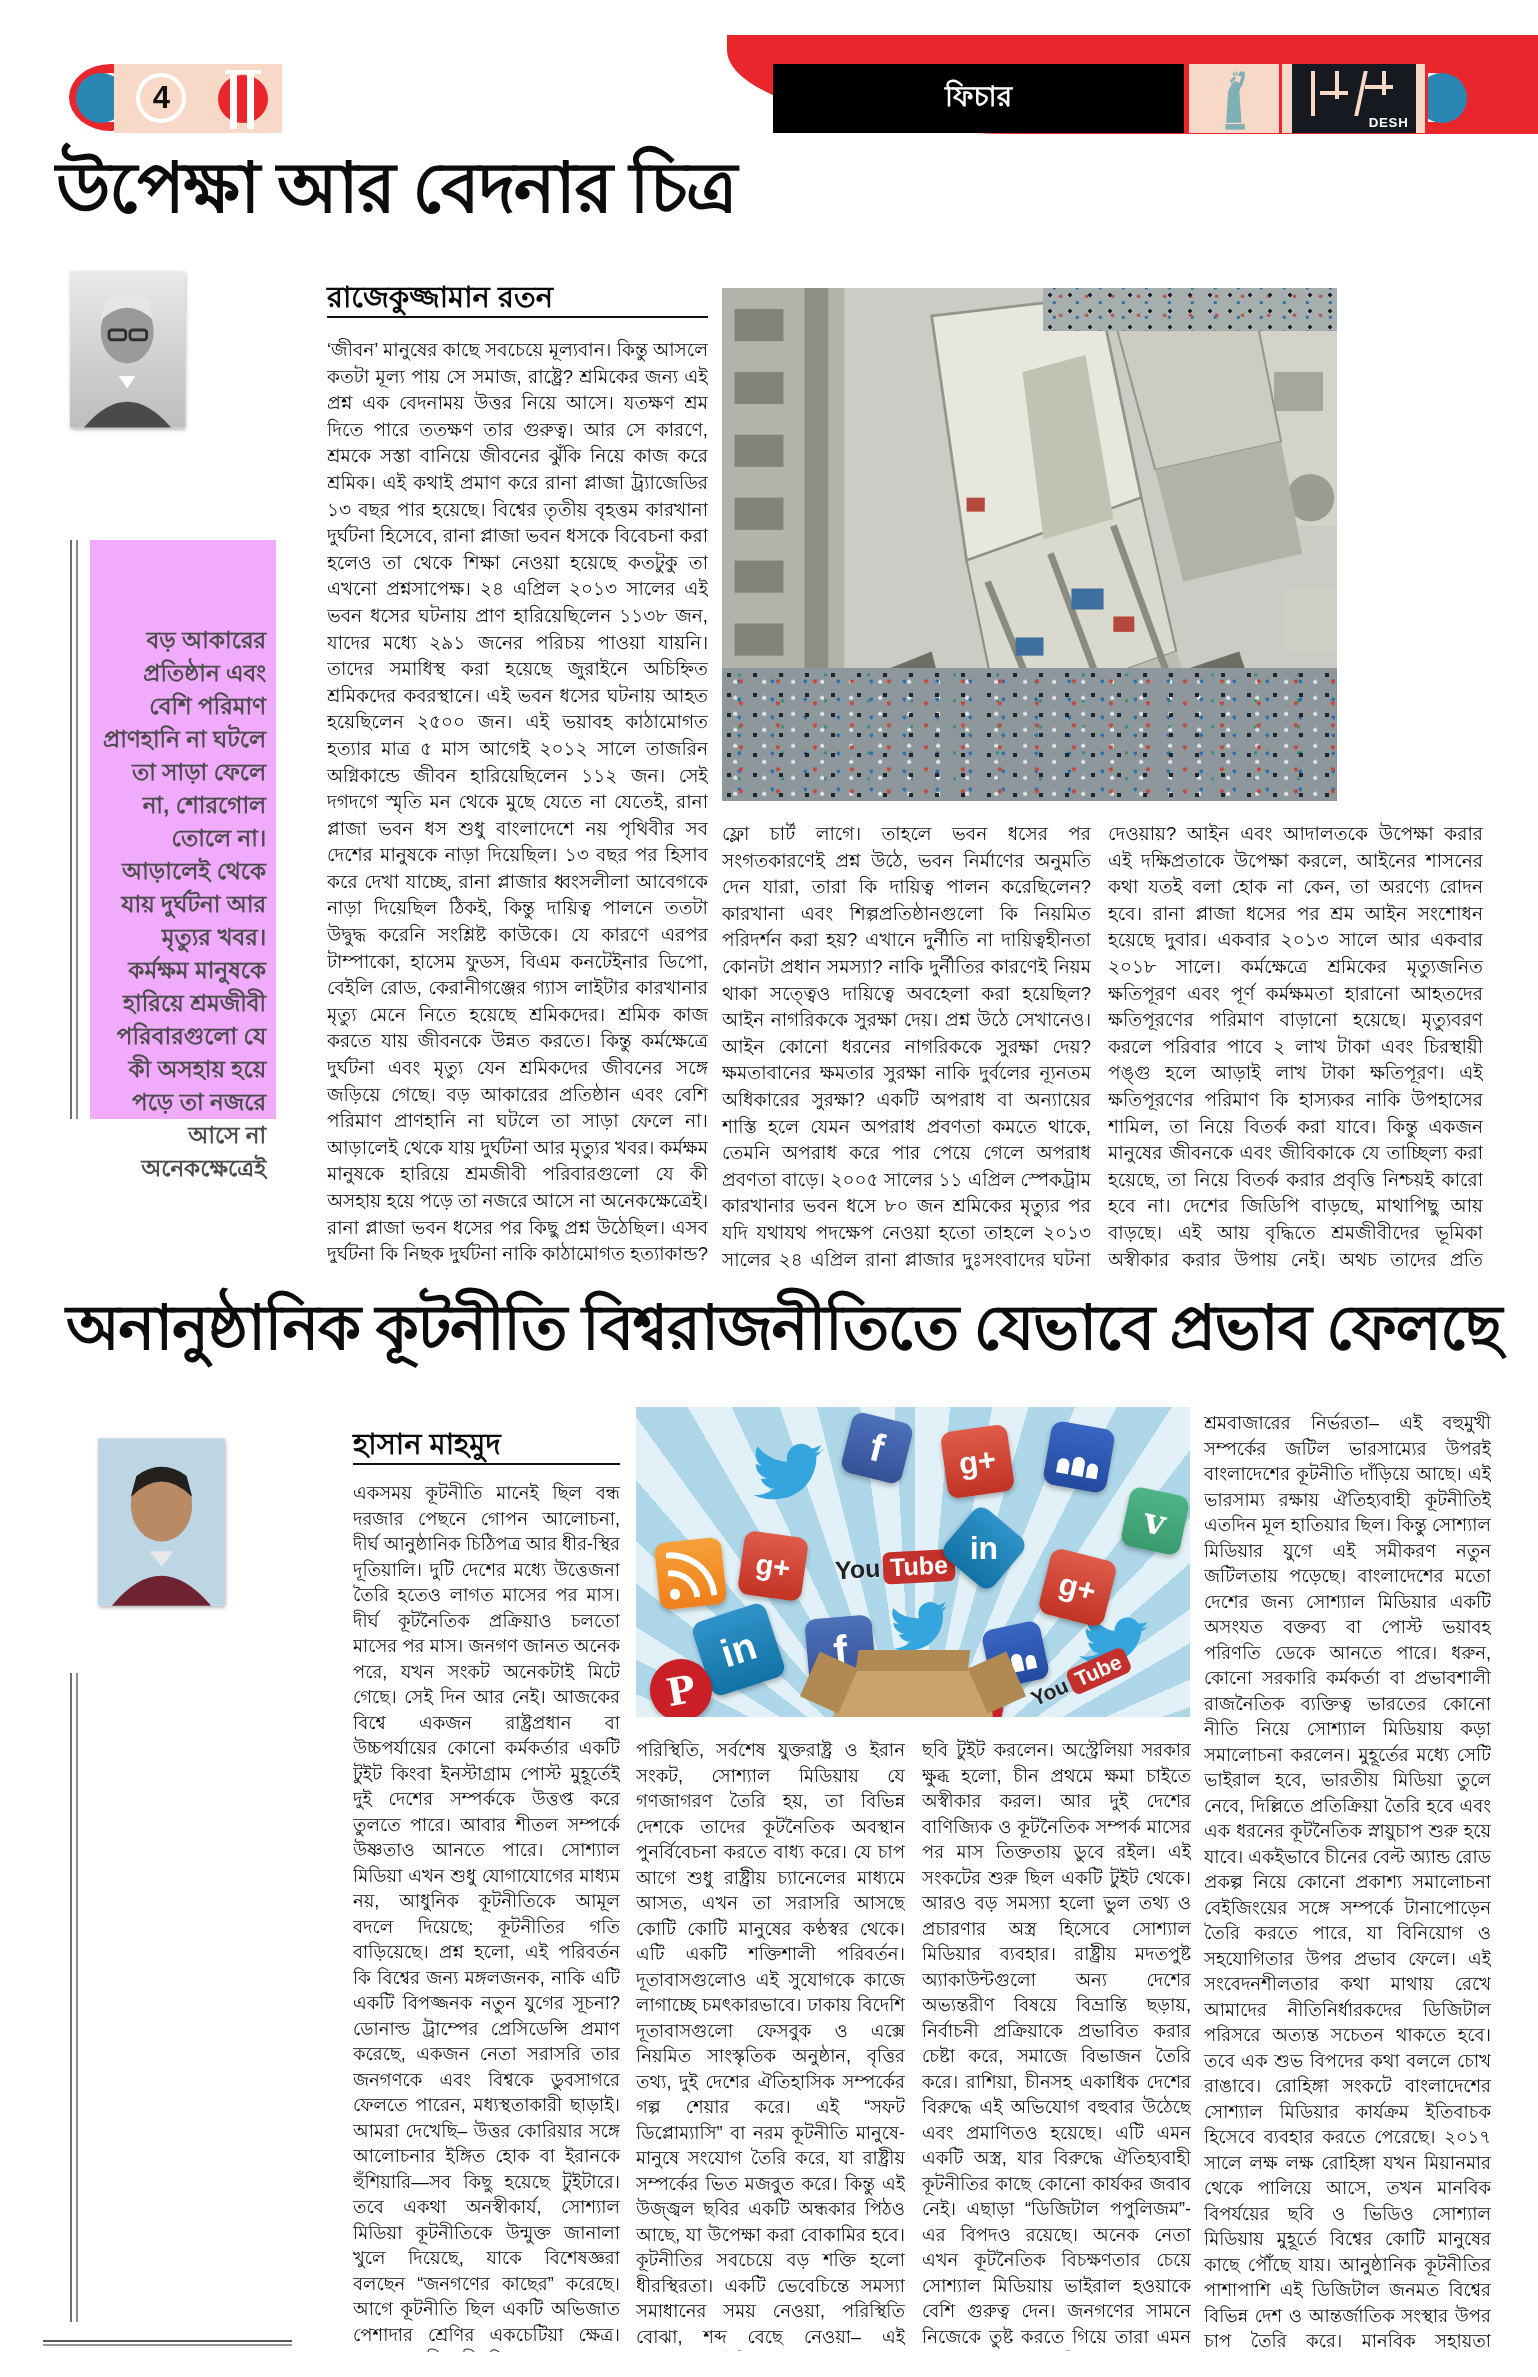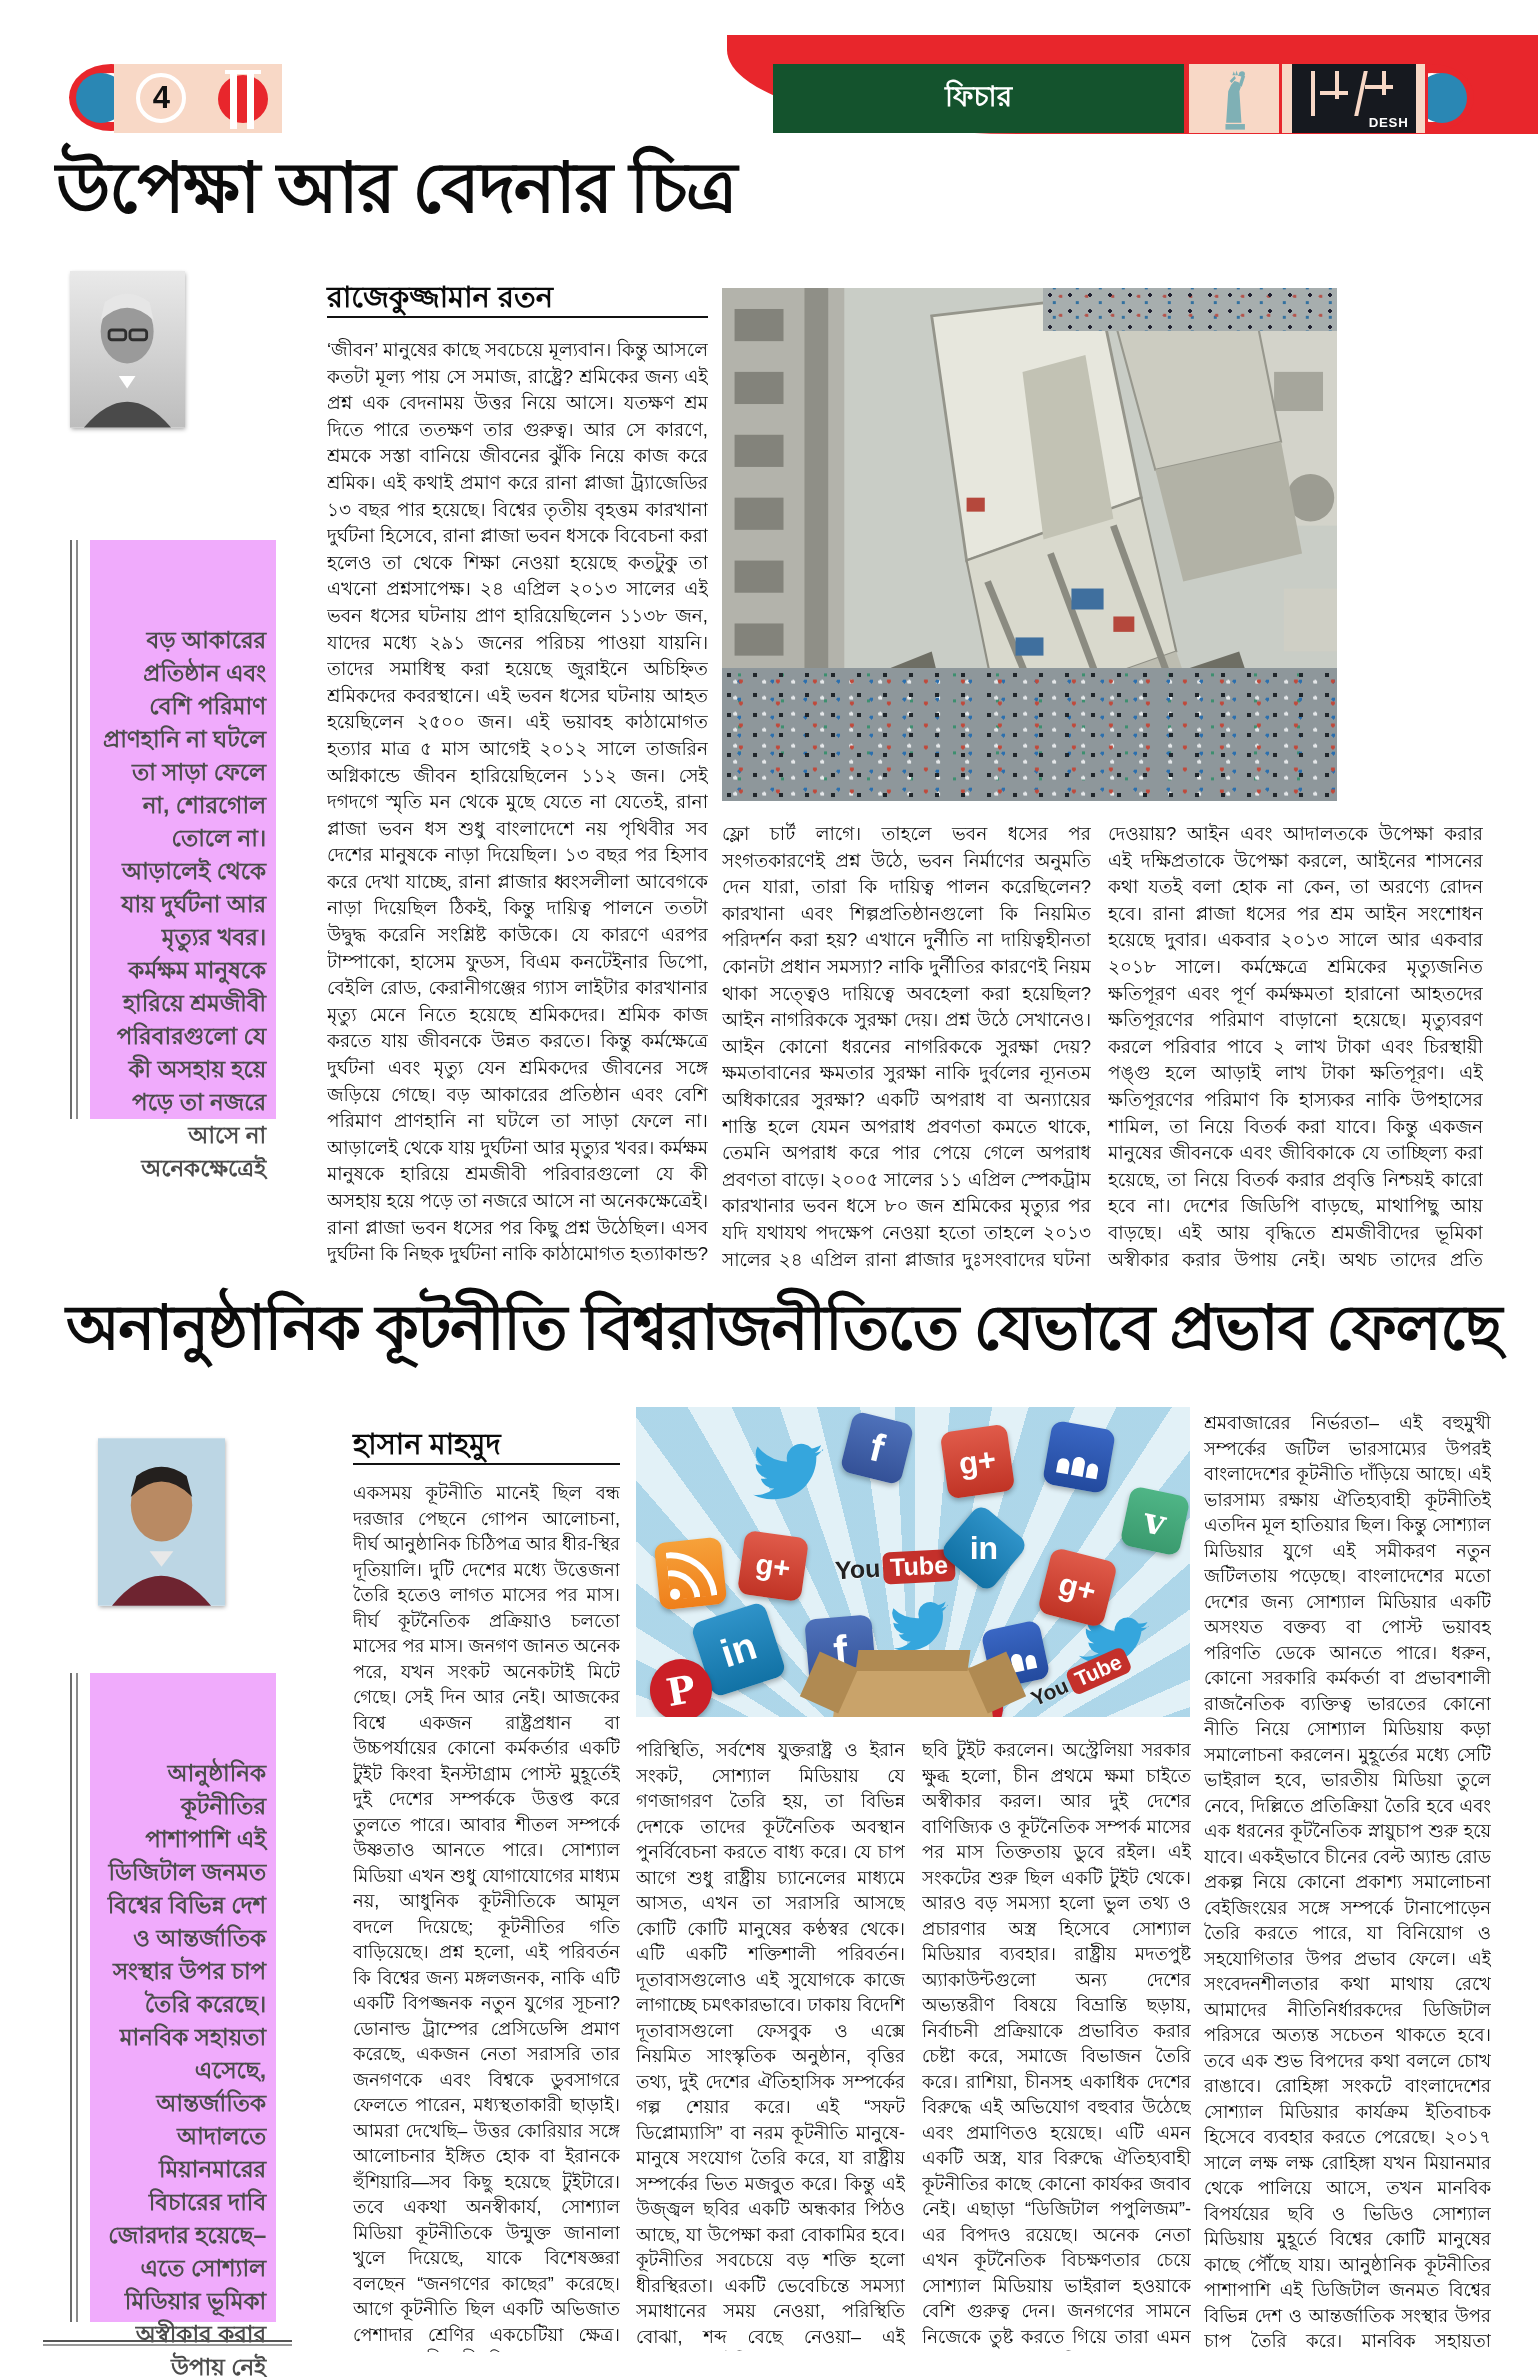--- a/index.html
+++ b/index.html
@@ -8,21 +8,21 @@
   .abs{position:absolute;}
 
   
   .swoosh{left:727px;top:35px;width:811px;height:99px;background:#e8262c;
           border-bottom-left-radius:294px 84px;}
   .hdr-panel{top:64px;height:69px;background:#f8d8c6;}
   .beige{left:284px;top:64px;width:487px;height:69px;background:#ebe4d1;
          display:flex;flex-direction:column;align-items:center;justify-content:center;line-height:1.15;}
   .date-en{font-weight:bold;font-size:22px;}
   .date-bn{font-size:19.6px;font-weight:bold;}
-  .section-box{left:773px;top:64px;width:411px;height:69px;background:#14532d;color:#fff;
+  .section-box{left:773px;top:64px;width:411px;height:69px;background:#000000;color:#fff;
                display:flex;align-items:center;justify-content:center;font-size:28px;font-weight:bold;}
   .arc{width:46px;height:69px;overflow:hidden;}
   .arc .ring{position:absolute;width:84px;height:67px;border:9.8px solid #e8262c;border-radius:50%;background:#fff;box-sizing:border-box;}
   .arc .disc{position:absolute;width:50px;height:50px;border-radius:50%;background:#2a87b4;top:9px;}
   .arc-l{left:69px;top:64px;} .arc-l .ring{left:0;} .arc-l .disc{left:7px;}
   .arc-r{left:1428px;top:64px;} .arc-r .ring{right:0;} .arc-r .disc{right:7px;}
   .pg-circle{position:absolute;left:22.4px;top:9px;width:50px;height:50px;border:4.2px solid #fff;
              border-radius:50%;box-sizing:border-box;display:flex;align-items:center;justify-content:center;
              font-size:31px;font-weight:bold;color:#111;}
   .goblet{position:absolute;left:98px;top:5.6px;width:63px;height:59px;}
@@ -321,17 +321,16 @@
       <div class="flap" style="left:168px;top:21px;width:42px;height:49px;transform:rotate(-24deg);"></div>
       <div class="flap" style="left:49px;top:12.6px;width:112px;height:21px;transform:skewX(-8deg);"></div>
     </div>
   </div>
 
   <div class="abs bodycol2" style="left:636px;top:1738px;width:269px;height:613px;">পরিস্থিতি, সর্বশেষ যুক্তরাষ্ট্র ও ইরান সংকট, সোশ্যাল মিডিয়ায় যে গণজাগরণ তৈরি হয়, তা বিভিন্ন দেশকে তাদের কূটনৈতিক অবস্থান পুনর্বিবেচনা করতে বাধ্য করে। যে চাপ আগে শুধু রাষ্ট্রীয় চ্যানেলের মাধ্যমে আসত, এখন তা সরাসরি আসছে কোটি কোটি মানুষের কণ্ঠস্বর থেকে। এটি একটি শক্তিশালী পরিবর্তন। দূতাবাসগুলোও এই সুযোগকে কাজে লাগাচ্ছে চমৎকারভাবে। ঢাকায় বিদেশি দূতাবাসগুলো ফেসবুক ও এক্সে নিয়মিত সাংস্কৃতিক অনুষ্ঠান, বৃত্তির তথ্য, দুই দেশের ঐতিহাসিক সম্পর্কের গল্প শেয়ার করে। এই “সফট ডিপ্লোম্যাসি” বা নরম কূটনীতি মানুষে-মানুষে সংযোগ তৈরি করে, যা রাষ্ট্রীয় সম্পর্কের ভিত মজবুত করে। কিন্তু এই উজ্জ্বল ছবির একটি অন্ধকার পিঠও আছে, যা উপেক্ষা করা বোকামির হবে। কূটনীতির সবচেয়ে বড় শক্তি হলো ধীরস্থিরতা। একটি ভেবেচিন্তে সমস্যা সমাধানের সময় নেওয়া, পরিস্থিতি বোঝা, শব্দ বেছে নেওয়া– এই সবকিছুই কূটনীতিকে কার্যকর করে। কিন্তু সোশ্যাল মিডিয়া সেই বৈশিষ্ট্য ধ্বংস করে দেওয়ার ক্ষমতা রাখে। তাৎক্ষণিক প্রতিক্রিয়ার চাপে কোনো কর্মকর্তা এমন কথা বলে ফেলেন, যা পরে কূটনৈতিক সংকট তৈরি করে। ২০২০ সালে চীন ও অস্ট্রেলিয়ার মধ্যে বিতর্কের কথা মনে করুন। একজন চীনা সরকারি মুখপাত্র, পশ্চিমা বিশ্বের সমালোচনার জবাবে অস্ট্রেলীয় সৈন্যদের নিয়ে একটি উসকানিমূলক</div>
   <div class="abs bodycol2" style="left:922px;top:1738px;width:269px;height:613px;">ছবি টুইট করলেন। অস্ট্রেলিয়া সরকার ক্ষুব্ধ হলো, চীন প্রথমে ক্ষমা চাইতে অস্বীকার করল। আর দুই দেশের বাণিজ্যিক ও কূটনৈতিক সম্পর্ক মাসের পর মাস তিক্ততায় ডুবে রইল। এই সংকটের শুরু ছিল একটি টুইট থেকে। আরও বড় সমস্যা হলো ভুল তথ্য ও প্রচারণার অস্ত্র হিসেবে সোশ্যাল মিডিয়ার ব্যবহার। রাষ্ট্রীয় মদতপুষ্ট অ্যাকাউন্টগুলো অন্য দেশের অভ্যন্তরীণ বিষয়ে বিভ্রান্তি ছড়ায়, নির্বাচনী প্রক্রিয়াকে প্রভাবিত করার চেষ্টা করে, সমাজে বিভাজন তৈরি করে। রাশিয়া, চীনসহ একাধিক দেশের বিরুদ্ধে এই অভিযোগ বহুবার উঠেছে এবং প্রমাণিতও হয়েছে। এটি এমন একটি অস্ত্র, যার বিরুদ্ধে ঐতিহ্যবাহী কূটনীতির কাছে কোনো কার্যকর জবাব নেই। এছাড়া “ডিজিটাল পপুলিজম”-এর বিপদও রয়েছে। অনেক নেতা এখন কূটনৈতিক বিচক্ষণতার চেয়ে সোশ্যাল মিডিয়ায় ভাইরাল হওয়াকে বেশি গুরুত্ব দেন। জনগণের সামনে নিজেকে তুষ্ট করতে গিয়ে তারা এমন সব কথা বলেন, যা দীর্ঘমেয়াদে দেশের কূটনৈতিক স্বার্থের ক্ষতি করে। সময় এসেছে, বাংলাদেশের প্রেক্ষাপটে একটু ভাবার। বাংলাদেশের ভূরাজনৈতিক অবস্থান এমনিতেই অত্যন্ত সংবেদনশীল। একদিকে ভারত, অন্যদিকে চীনের ক্রমবর্ধমান প্রভাব, পশ্চিমা দুনিয়ার মানবাধিকার-বাণিজ্য সংযোগের চাপ এবং মধ্যপ্রাচ্যের সঙ্গে</div>
   <div class="abs bodycol2" style="left:1204px;top:1411px;width:287px;height:940px;">শ্রমবাজারের নির্ভরতা– এই বহুমুখী সম্পর্কের জটিল ভারসাম্যের উপরই বাংলাদেশের কূটনীতি দাঁড়িয়ে আছে। এই ভারসাম্য রক্ষায় ঐতিহ্যবাহী কূটনীতিই এতদিন মূল হাতিয়ার ছিল। কিন্তু সোশ্যাল মিডিয়ার যুগে এই সমীকরণ নতুন জটিলতায় পড়েছে। বাংলাদেশের মতো দেশের জন্য সোশ্যাল মিডিয়ার একটি অসংযত বক্তব্য বা পোস্ট ভয়াবহ পরিণতি ডেকে আনতে পারে। ধরুন, কোনো সরকারি কর্মকর্তা বা প্রভাবশালী রাজনৈতিক ব্যক্তিত্ব ভারতের কোনো নীতি নিয়ে সোশ্যাল মিডিয়ায় কড়া সমালোচনা করলেন। মুহূর্তের মধ্যে সেটি ভাইরাল হবে, ভারতীয় মিডিয়া তুলে নেবে, দিল্লিতে প্রতিক্রিয়া তৈরি হবে এবং এক ধরনের কূটনৈতিক স্নায়ুচাপ শুরু হয়ে যাবে। একইভাবে চীনের বেল্ট অ্যান্ড রোড প্রকল্প নিয়ে কোনো প্রকাশ্য সমালোচনা বেইজিংয়ের সঙ্গে সম্পর্কে টানাপোড়েন তৈরি করতে পারে, যা বিনিয়োগ ও সহযোগিতার উপর প্রভাব ফেলে। এই সংবেদনশীলতার কথা মাথায় রেখে আমাদের নীতিনির্ধারকদের ডিজিটাল পরিসরে অত্যন্ত সচেতন থাকতে হবে। তবে এক শুভ বিপদের কথা বললে চোখ রাঙাবে। রোহিঙ্গা সংকটে বাংলাদেশের সোশ্যাল মিডিয়ার কার্যক্রম ইতিবাচক হিসেবে ব্যবহার করতে পেরেছে। ২০১৭ সালে লক্ষ লক্ষ রোহিঙ্গা যখন মিয়ানমার থেকে পালিয়ে আসে, তখন মানবিক বিপর্যয়ের ছবি ও ভিডিও সোশ্যাল মিডিয়ায় মুহূর্তে বিশ্বের কোটি মানুষের কাছে পৌঁছে যায়। আনুষ্ঠানিক কূটনীতির পাশাপাশি এই ডিজিটাল জনমত বিশ্বের বিভিন্ন দেশ ও আন্তর্জাতিক সংস্থার উপর চাপ তৈরি করে। মানবিক সহায়তা এসেছে, আন্তর্জাতিক আদালতে মিয়ানমারের বিচারের দাবি জোরদার হয়েছে— এতে সোশ্যাল মিডিয়ার ভূমিকা অস্বীকার করার উপায় নেই। আজকেরই গুরুত্বপূর্ণ বিষয় হলো, সোশ্যাল মিডিয়া এখন বাংলাদেশের অভ্যন্তরীণ রাজনৈতিক পরিস্থিতিকে সরাসরি আন্তর্জাতিক মঞ্চে নিয়ে যাচ্ছে। শ্রমিক অধিকার, গণতন্ত্র বা সংখ্যালঘু সুরক্ষার মতো বিষয়গুলো এখন দেশের গণ্ডি পেরিয়ে (বাকি অংশ ২১ পাতায়)</div>
 
   <div class="abs pq-rails" style="left:70px;top:1673px;height:649px;"></div>
-  <div class="abs pq" style="left:90px;top:1673px;width:186px;height:649px;">আনুষ্ঠানিক কূটনীতির পাশাপাশি এই ডিজিটাল জনমত বিশ্বের বিভিন্ন দেশ ও আন্তর্জাতিক সংস্থার উপর চাপ তৈরি করেছে। মানবিক সহায়তা এসেছে, আন্তর্জাতিক আদালতে মিয়ানমারের বিচারের দাবি জোরদার হয়েছে– এতে সোশ্যাল মিডিয়ার ভূমিকা অস্বীকার করার উপায় নেই</div>
   <div class="abs hrule2" style="left:43px;top:2340px;width:249px;"></div>
 
 </div>
 
 
 </body></html>

